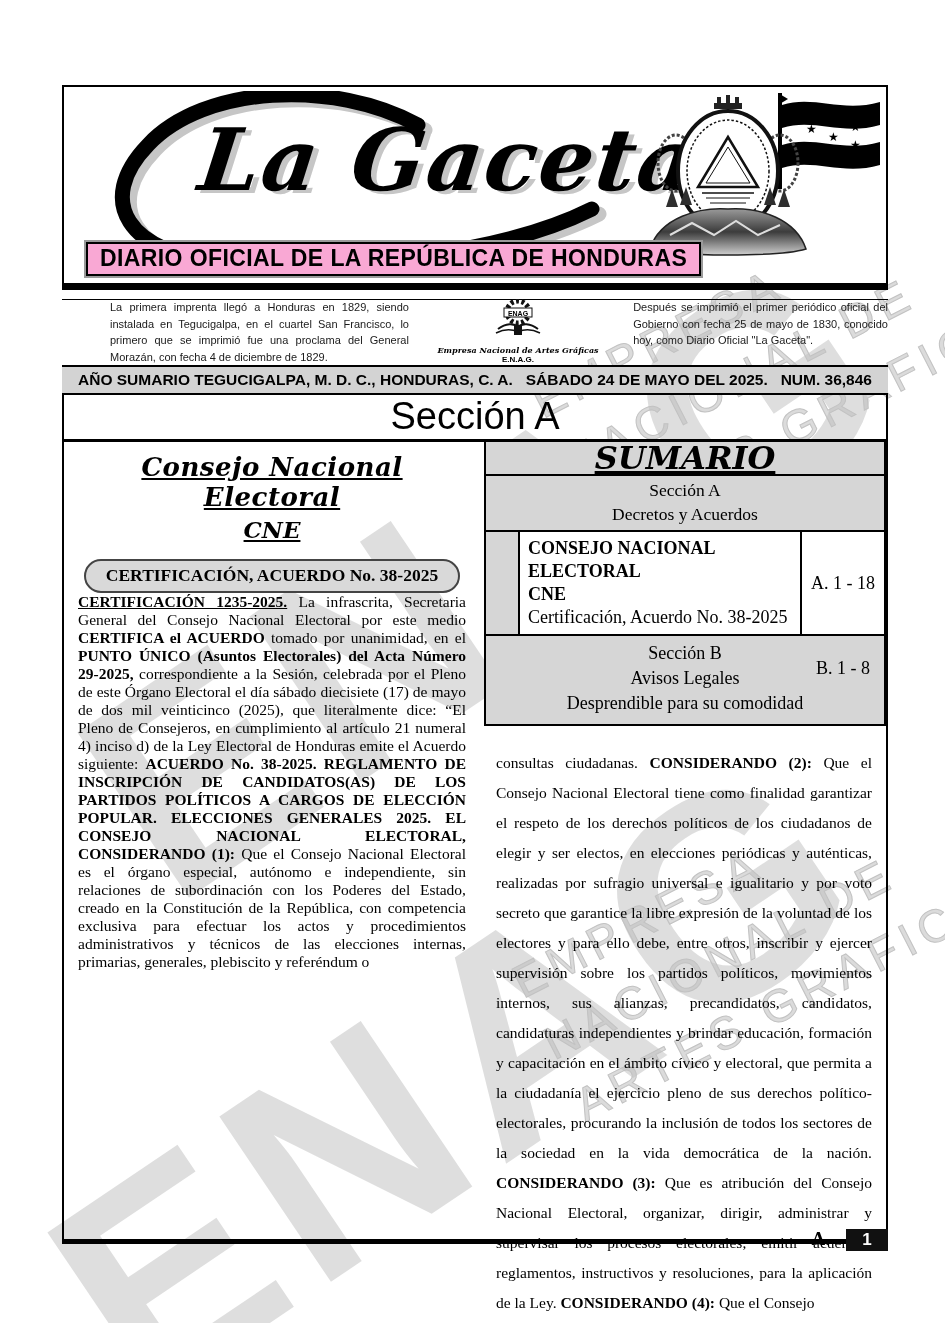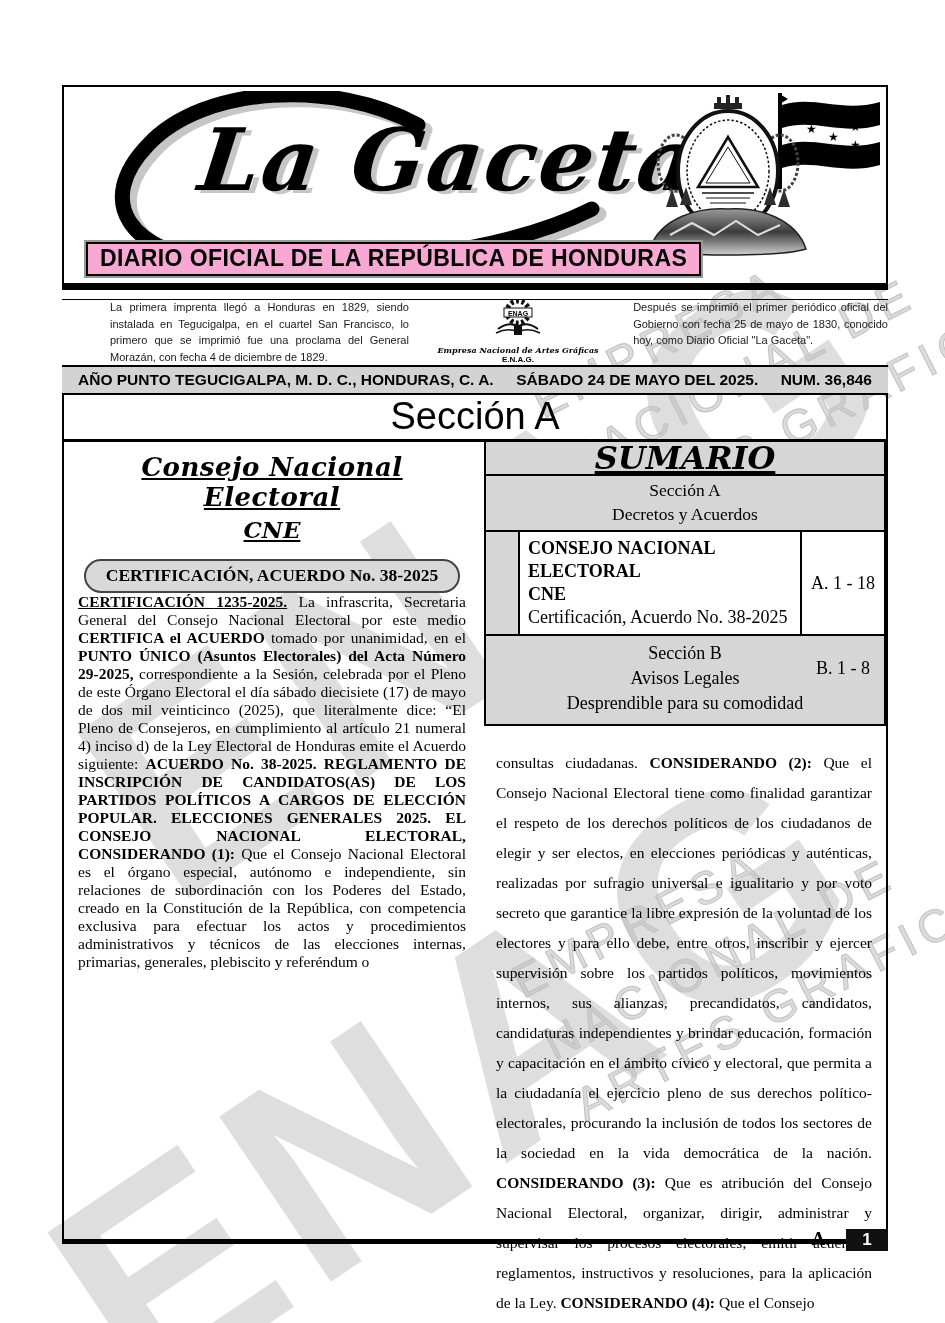--- a/index.html
+++ b/index.html
@@ -180,21 +180,21 @@
         <rect x="24" y="26" width="8" height="10" fill="#111"></rect>
         <path d="M6,34 C14,30 22,30 28,33 C34,30 42,30 50,34" fill="none" stroke="#111" stroke-width="1.5"></path>
       </svg>
       <div class="cap1">Empresa Nacional de Artes Gráficas</div>
       <div class="cap2">E.N.A.G.</div>
     </div>
     <div class="info-text info-right">Después se imprimió el primer periódico oficial del Gobierno con fecha 25 de mayo de 1830, conocido hoy, como Diario Oficial "La Gaceta".</div>
   </div>
 
   <div class="dateline">
-    <span>AÑO PUNTO  TEGUCIGALPA, M. D. C., HONDURAS, C. A.</span>
+    <span>AÑO SUMARIO  TEGUCIGALPA, M. D. C., HONDURAS, C. A.</span>
     <span>SÁBADO 24 DE MAYO DEL 2025.</span>
     <span>NUM. 36,846</span>
   </div>
 
   <div class="frame">
     <div class="section-title">Sección A</div>
     <div class="columns">
       <div class="col-left">
         <div class="org-title">Consejo Nacional Electoral</div>
         <div class="org-abbr">CNE</div>

